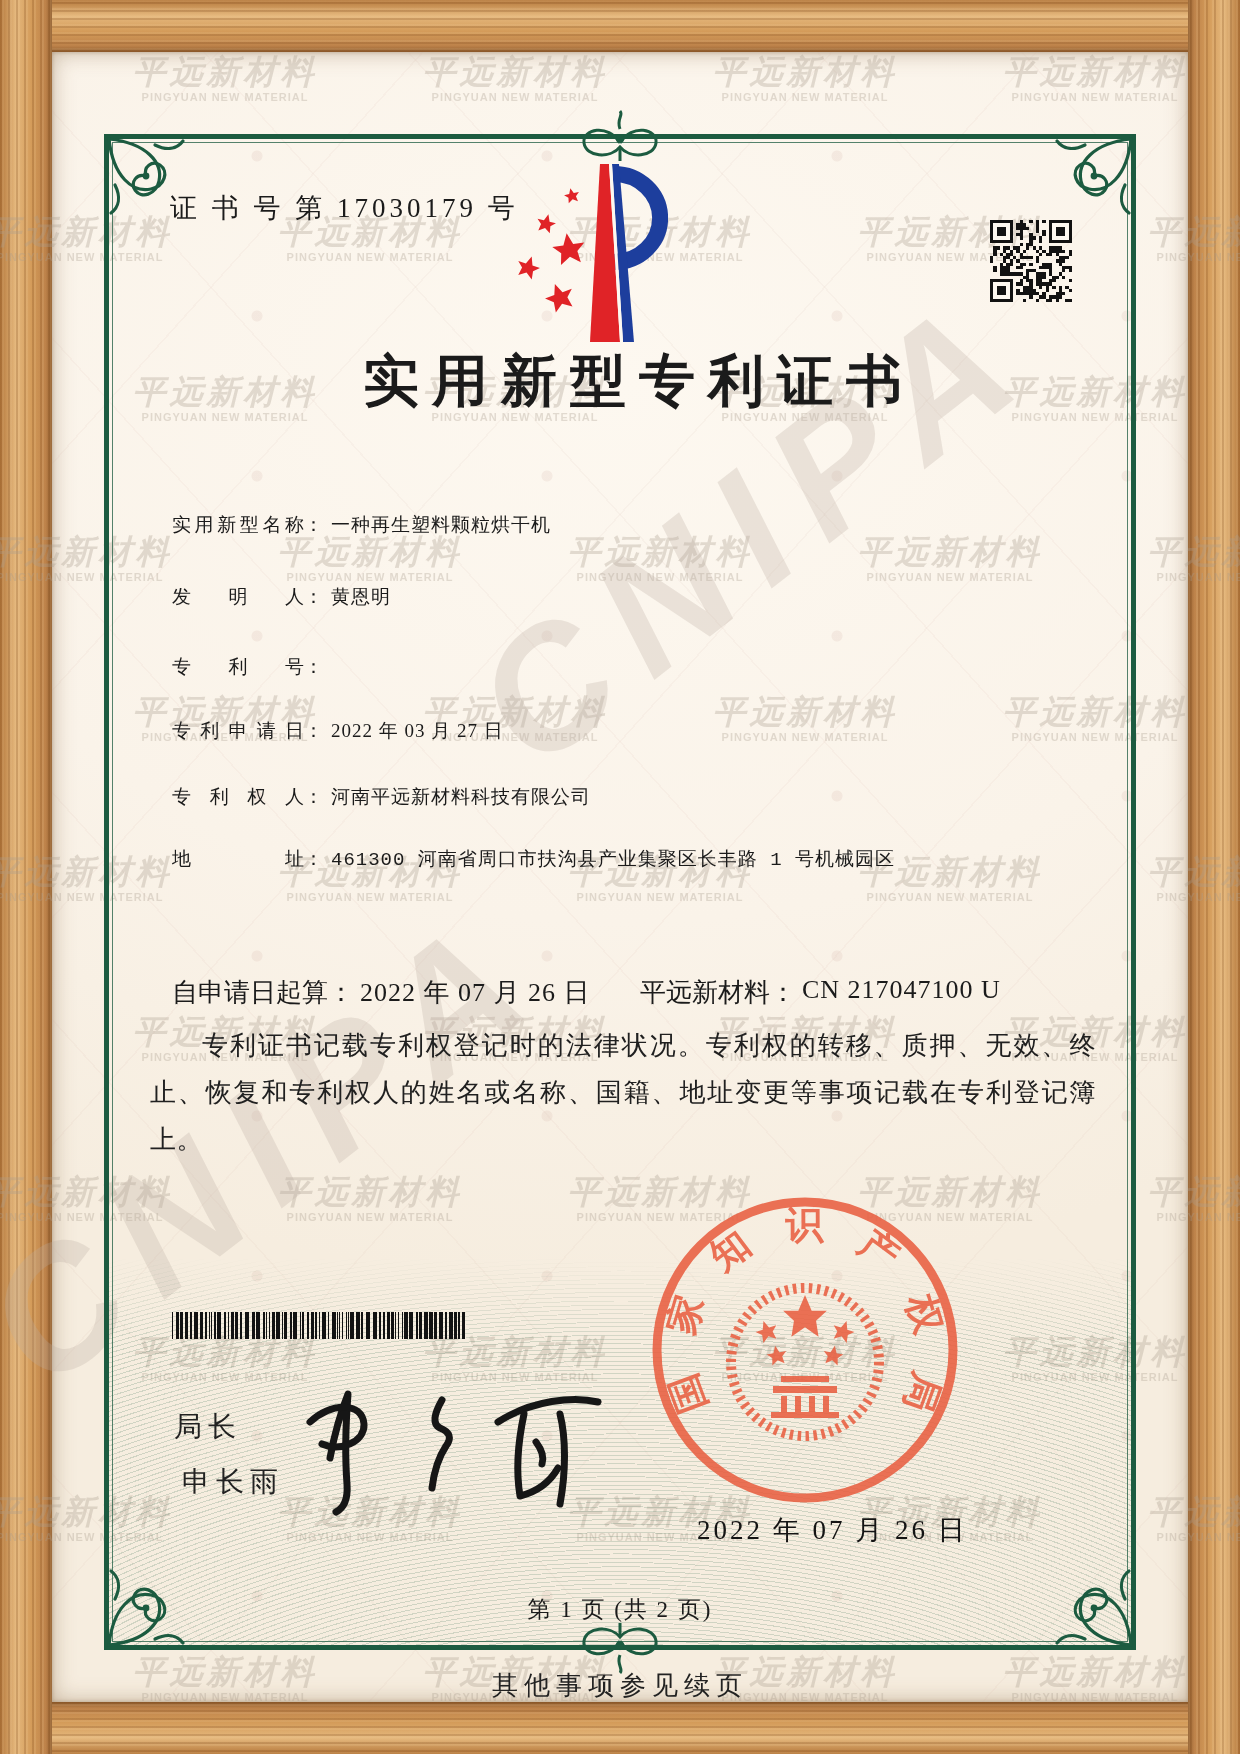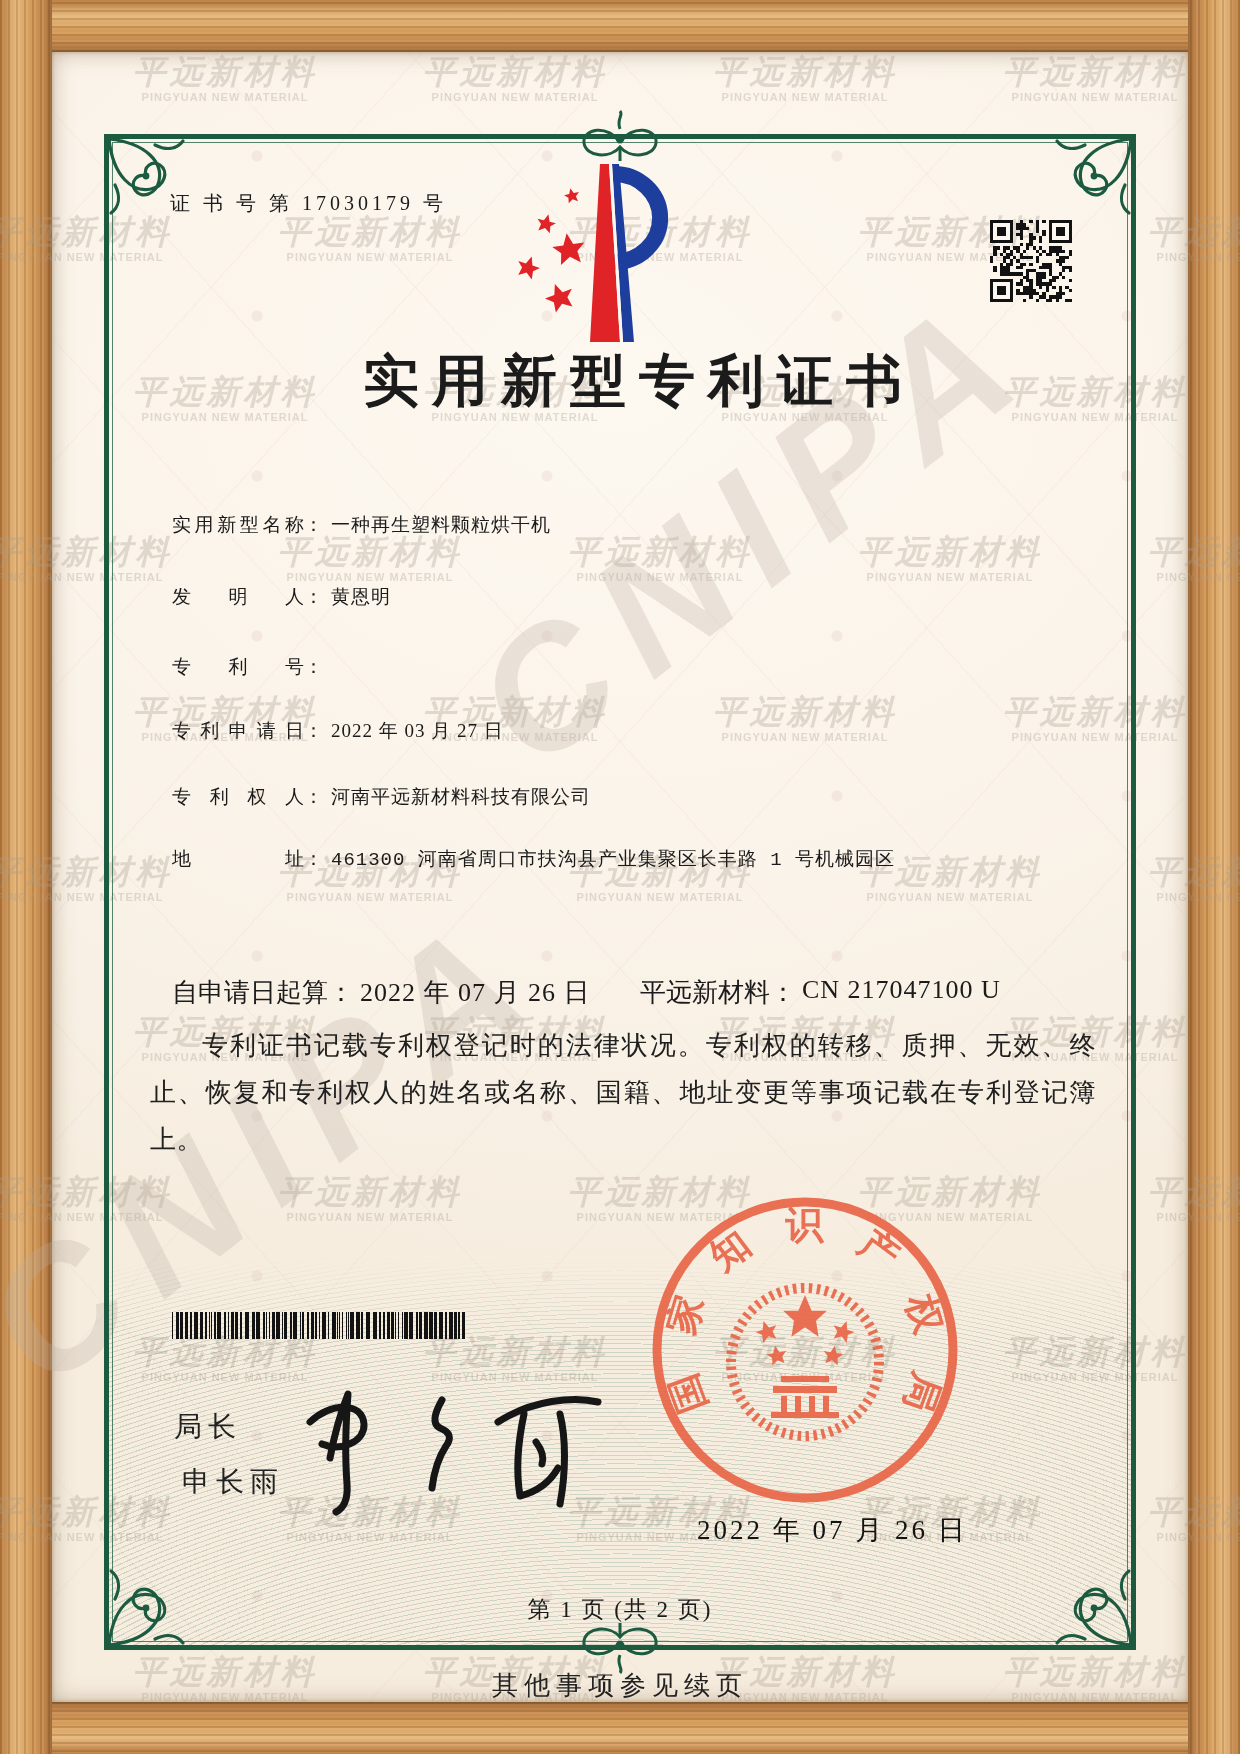--- a/index.html
+++ b/index.html
@@ -63,21 +63,21 @@
   .flourish{position:absolute;width:108px;height:108px;}
   .fl-tl{left:-8px;top:-8px;transform:rotate(180deg);}
   .fl-tr{right:-8px;top:-8px;transform:rotate(270deg);}
   .fl-bl{left:-8px;bottom:-8px;transform:rotate(90deg);}
   .fl-br{right:-8px;bottom:-8px;}
   .knot{position:absolute;left:50%;width:96px;height:56px;transform:translateX(-50%);}
   .knot.top{top:-30px;} .knot.bot{bottom:-30px;transform:translateX(-50%) scaleY(-1);}
 
   
   .content{position:absolute;inset:0;color:var(--ink);}
-  .cert-no{position:absolute;left:170px;top:190px;font-size:20px;letter-spacing:4px;}
+  .cert-no{position:absolute;left:170px;top:190px;font-size:27px;letter-spacing:4px;}
   .logo{position:absolute;left:468px;top:158px;}
   .qr{position:absolute;left:990px;top:220px;}
   .title{position:absolute;left:104px;top:344px;width:1032px;text-align:center;
     font-size:56px;font-weight:bold;letter-spacing:13px;margin-left:19px;}
 
   .fields{position:absolute;left:172px;top:512px;width:820px;font-size:19px;}
   .frow{display:flex;align-items:flex-start;margin-bottom:0;}
   .flabel{display:inline-block;width:132px;text-align:justify;text-align-last:justify;flex:0 0 132px;}
   .fcolon{flex:0 0 auto;}
   .fvalue{margin-left:8px;width:800px;letter-spacing:1px;}

